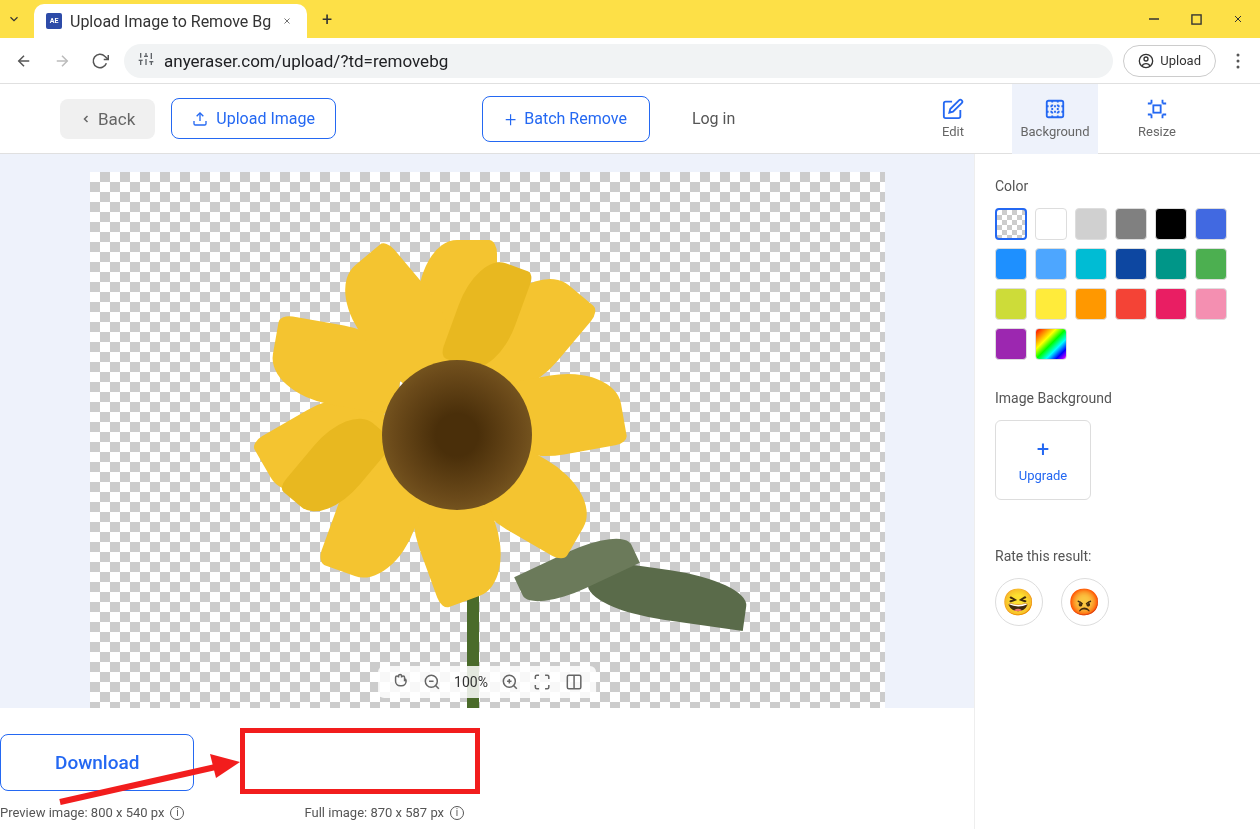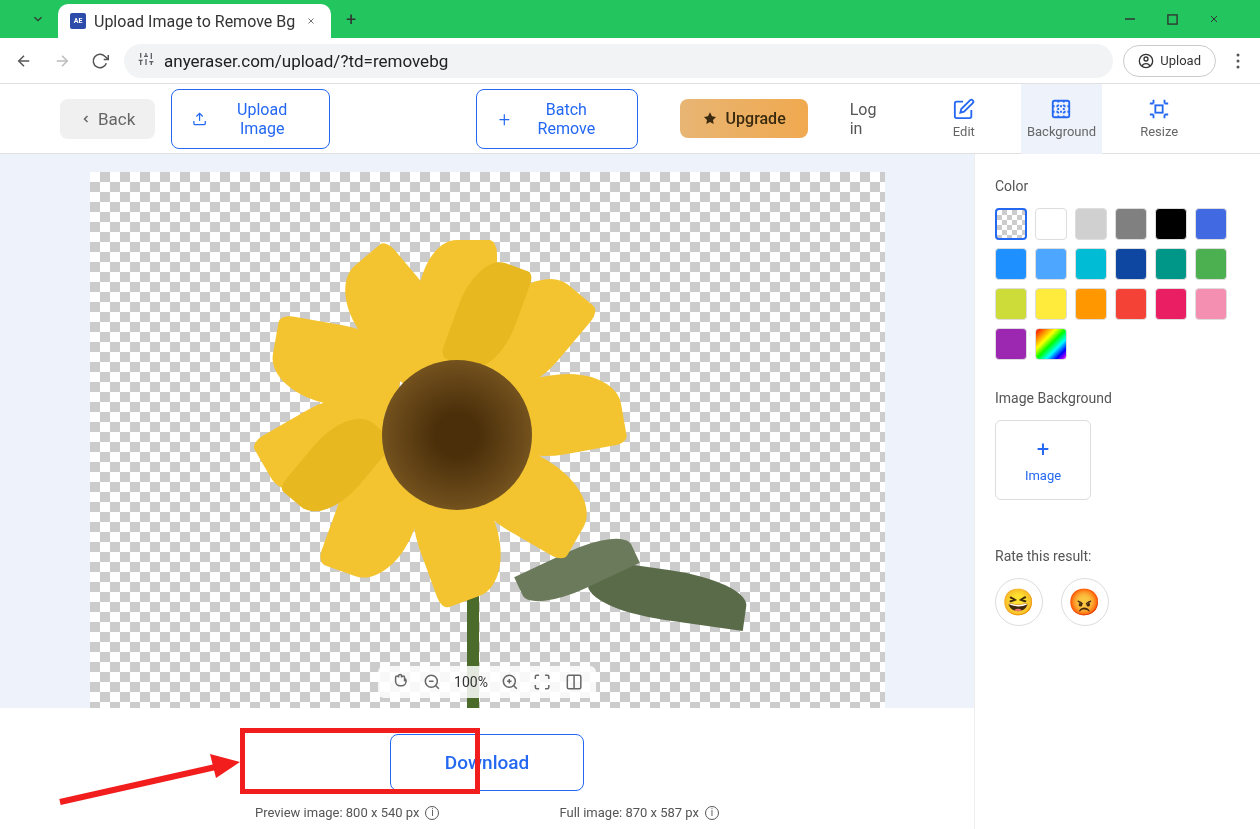--- a/index.html
+++ b/index.html
@@ -1,19 +1,19 @@
 <!DOCTYPE html>
 <html><head>
 <meta charset="utf-8">
 <style>
 * { margin: 0; padding: 0; box-sizing: border-box; font-family: -apple-system, BlinkMacSystemFont, "Segoe UI", Roboto, sans-serif; }
 body { background: #fff; width: 1260px; height: 829px; overflow: hidden; }
 
 
-.browser-top { background: #22c55e; height: 38px; display: flex; align-items: center; padding: 0 24px; }
+.browser-top { background: #fde047; height: 38px; display: flex; align-items: center; padding: 0 0; }
 .tab-dropdown { width: 28px; height: 28px; border-radius: 6px; display: flex; align-items: center; justify-content: center; margin-right: 6px; cursor: pointer; }
 .tab { background: #fff; border-radius: 10px 10px 0 0; height: 34px; display: flex; align-items: center; padding: 0 12px; gap: 8px; min-width: 220px; margin-top: 4px; }
 .tab-favicon { width: 16px; height: 16px; background: #2d4ba8; border-radius: 2px; display: flex; align-items: center; justify-content: center; color: #fff; font-size: 7px; font-weight: bold; }
 .tab-title { font-size: 16px; color: #333; flex: 1; white-space: nowrap; overflow: hidden; text-overflow: ellipsis; }
 .tab-close { width: 16px; height: 16px; display: flex; align-items: center; justify-content: center; cursor: pointer; color: #555; }
 .new-tab { width: 28px; height: 28px; display: flex; align-items: center; justify-content: center; cursor: pointer; margin-left: 6px; color: #333; font-size: 18px; }
 .window-controls { margin-left: auto; display: flex; gap: 18px; padding-right: 10px; }
 .window-btn { width: 24px; height: 24px; display: flex; align-items: center; justify-content: center; cursor: pointer; }
 
 .browser-bar { background: #fff; height: 46px; display: flex; align-items: center; padding: 0 10px; gap: 10px; border-bottom: 1px solid #e0e0e0; }
@@ -54,21 +54,21 @@
 .sunflower { position: relative; width: 460px; height: 420px; }
 .petal { position: absolute; background: #f4c430; border-radius: 50% 10% 50% 10%; }
 .flower-center { position: absolute; width: 150px; height: 150px; background: radial-gradient(circle, #4a2f0a 20%, #6b4a1a 60%, #8b6b2a 100%); border-radius: 50%; top: 130px; left: 125px; }
 .stem { position: absolute; width: 12px; height: 180px; background: #4a6b2a; bottom: -60px; left: 210px; }
 .leaf { position: absolute; background: #5a6b4a; border-radius: 0 50% 0 50%; }
 
 .canvas-controls { position: absolute; bottom: 10px; left: 50%; transform: translateX(-50%); background: rgba(255,255,255,0.85); border-radius: 6px; padding: 6px 12px; display: flex; align-items: center; gap: 12px; }
 .ctrl-icon { width: 20px; height: 20px; display: flex; align-items: center; justify-content: center; color: #666; cursor: pointer; }
 .zoom-val { font-size: 14px; color: #333; }
 
-.download-row { background: #fff; width: 100%; flex: 1; display: flex; flex-direction: column; align-items: center; padding-top: 26px; position: relative; }
+.download-row { background: #fff; width: 100%; flex: 1; display: flex; flex-direction: column; align-items: flex-start; padding-top: 26px; position: relative; }
 .download-btns { display: flex; gap: 26px; }
 .dl-btn { border-radius: 8px; padding: 16px 54px; font-size: 19px; cursor: pointer; font-weight: 500; }
 .dl-outline { background: #fff; border: 1.5px solid #2468f2; color: #2468f2; }
 .dl-solid { background: #2468f2; border: none; color: #fff; }
 .highlight-box { position: absolute; border: 5px solid #f21d1d; pointer-events: none; }
 .arrow-annotation { position: absolute; pointer-events: none; }
 .info-row { display: flex; gap: 120px; margin-top: 14px; font-size: 13px; color: #555; }
 .info-item { display: flex; align-items: center; gap: 6px; }
 .info-icon { width: 14px; height: 14px; border: 1.5px solid #555; border-radius: 50%; display: flex; align-items: center; justify-content: center; font-size: 10px; }
 
@@ -199,26 +199,20 @@
     <svg width="16" height="16" viewBox="0 0 24 24" fill="none" stroke="#2468f2" stroke-width="2">
         <path d="M21 15v4a2 2 0 0 1-2 2H5a2 2 0 0 1-2-2v-4"></path>
         <polyline points="17 8 12 3 7 8"></polyline>
         <line x1="12" y1="3" x2="12" y2="15"></line>
       </svg>
     <span>Upload Image</span>
   </button>
   <button class="batch-btn">
     <span style="font-size:20px;font-weight:300">+</span>
     <span>Batch Remove</span>
-  </button>
-  <button class="upgrade-btn">
-    <svg width="16" height="16" viewBox="0 0 24 24" fill="#3a2a0f">
-        <path d="M12 2l3 6 6 1-4.5 4.5 1 6-5.5-3-5.5 3 1-6L3 9l6-1z"></path>
-      </svg>
-    <span>Upgrade</span>
   </button>
   <span class="login-link">Log in</span>
   <div class="spacer"></div>
   <div class="tool-tab">
     <svg viewBox="0 0 24 24" fill="none" stroke="#2468f2" stroke-width="2">
         <path d="M11 4H4a2 2 0 0 0-2 2v14a2 2 0 0 0 2 2h14a2 2 0 0 0 2-2v-7"></path>
         <path d="M18.5 2.5a2.121 2.121 0 0 1 3 3L12 15l-4 1 1-4 9.5-9.5z"></path>
       </svg>
     <span>Edit</span>
   </div>
@@ -339,21 +333,21 @@
         <div class="color-swatch" style="background: rgb(244, 67, 54);"></div>
         <div class="color-swatch" style="background: rgb(233, 30, 99);"></div>
         <div class="color-swatch" style="background: rgb(244, 143, 177);"></div>
         <div class="color-swatch" style="background: rgb(156, 39, 176);"></div>
         <div class="color-swatch rainbow"></div>
       </div>
 
     <div class="panel-section-title">Image Background</div>
     <div class="upload-bg-btn">
       <span class="plus">+</span>
-      <span>Image</span>
+      <span>Upgrade</span>
     </div>
 
     <div class="panel-section-title">Rate this result:</div>
     <div class="rating-row">
       <div class="rating-btn">😆</div>
       <div class="rating-btn">😡</div>
     </div>
   </div>
 </div>
 

